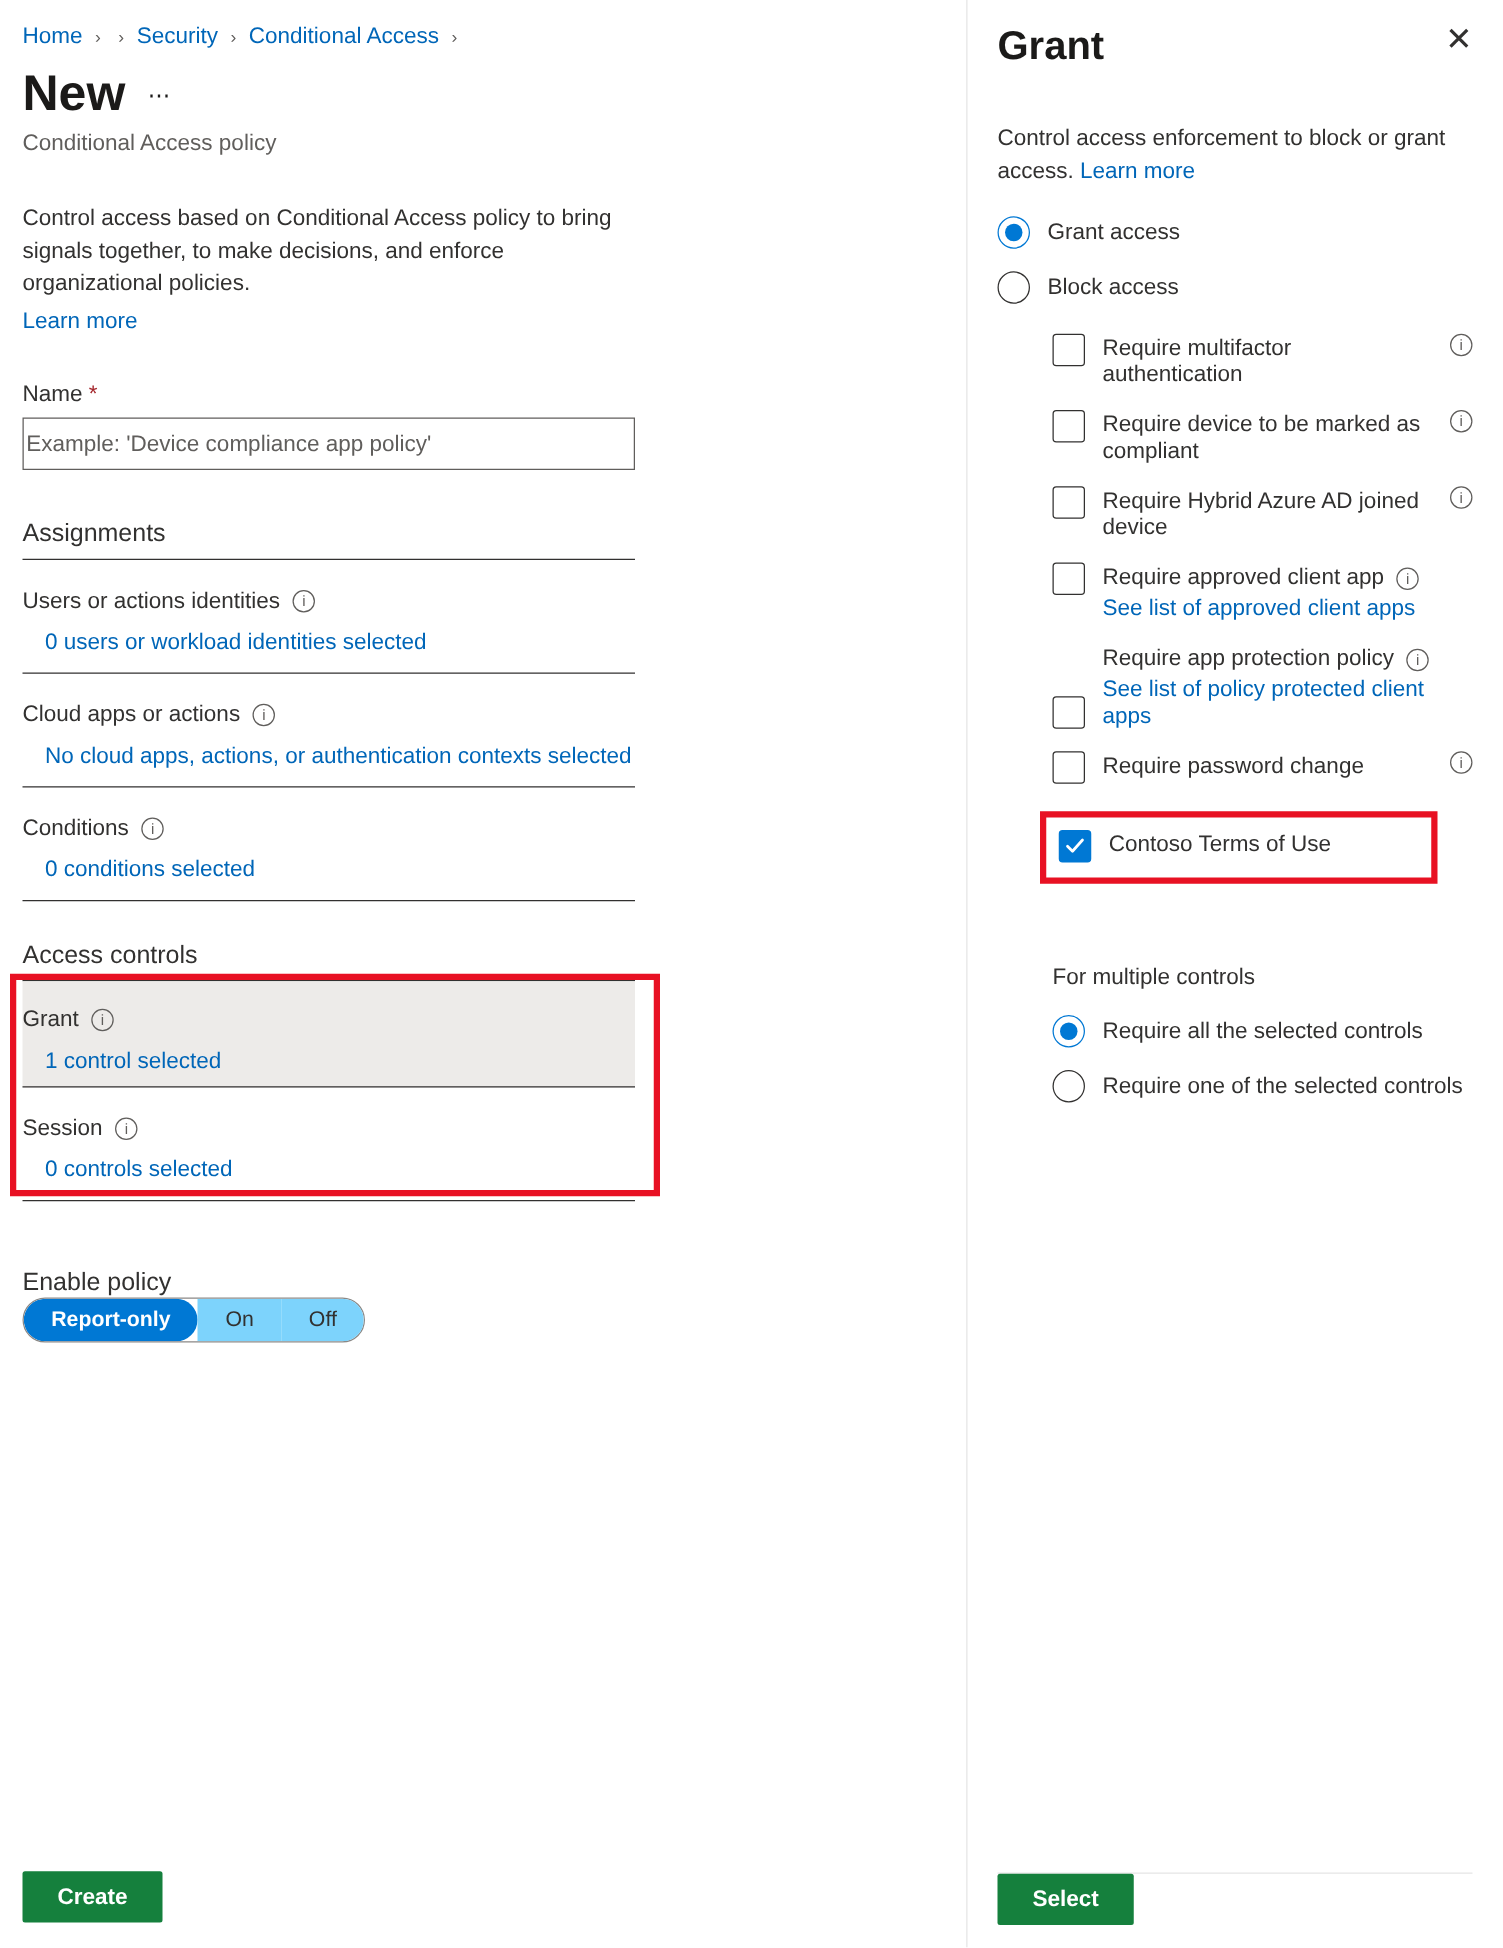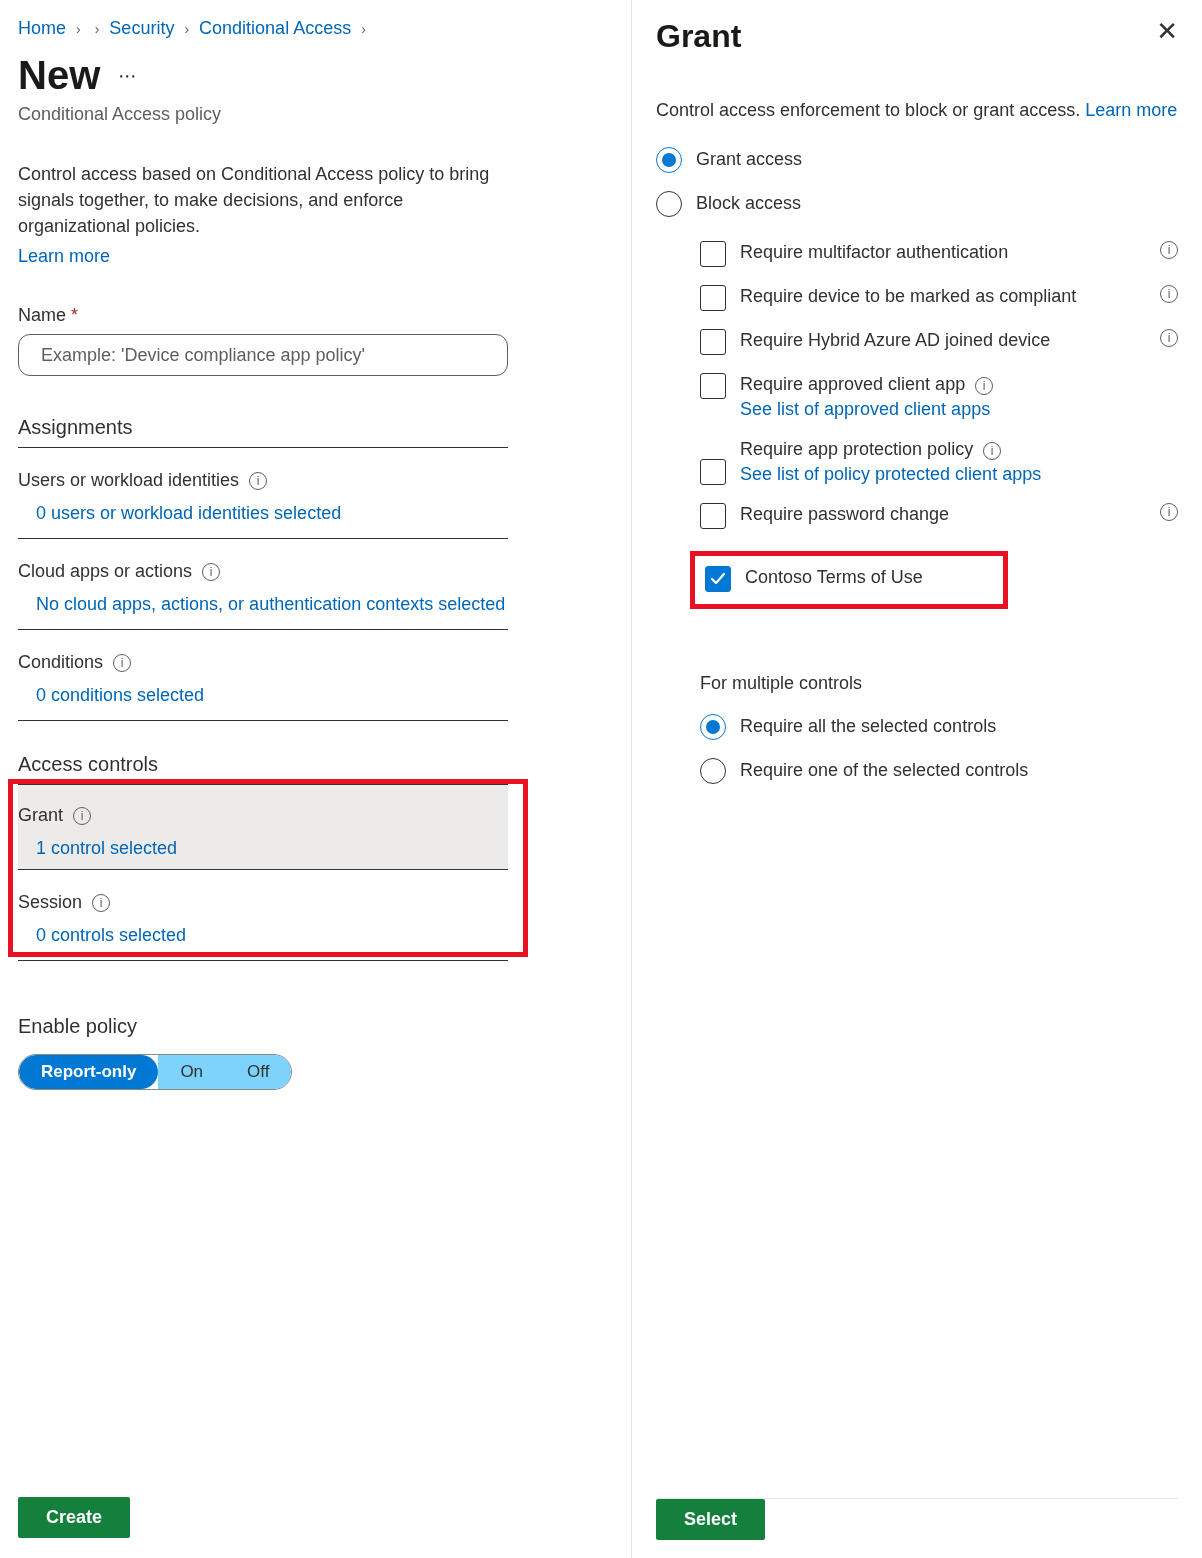--- a/index.html
+++ b/index.html
@@ -7,21 +7,21 @@
     font-family: "Segoe UI", -apple-system, sans-serif;
     font-size: 17px;
     color: #323130;
     background: #ffffff;
     width: 1202px;
     height: 1558px;
     overflow: hidden;
   }
   .layout { display: flex; height: 100%; }
   .left {
-    width: 632px;
+    width: 774px;
     padding: 18px 18px 18px 18px;
     position: relative;
     border-right: 1px solid #e5e5e5;
   }
   .right {
     flex: 1;
     padding: 18px 24px 18px 24px;
     position: relative;
     display: flex;
     flex-direction: column;
@@ -35,22 +35,22 @@
   .title { font-size: 40px; font-weight: 600; color: #1b1a19; }
   .more-dots { font-size: 18px; color: #1b1a19; cursor: pointer; letter-spacing: 2px;}
   .subtitle { font-size: 18px; color: #605e5c; margin-bottom: 36px; }
   .desc { font-size: 18px; color: #323130; line-height: 1.45; max-width: 500px; }
   .link { color: #0066b8; text-decoration: none; cursor: pointer; }
   
   .field-label { font-size: 18px; margin-top: 36px; margin-bottom: 8px; }
   .req { color: #a4262c; }
   .text-input {
     width: 490px; height: 42px;
-    border: 1px solid #605e5c; border-radius: 12px;
-    padding: 0 22px; font-size: 18px; color: #605e5c;
+    border: 1px solid #605e5c; border-radius: 0;
+    padding: 0 2px; font-size: 18px; color: #605e5c;
     background: #ffffff;
   }
   .text-input::placeholder { color: #605e5c; }
   
   .section-title { font-size: 20px; font-weight: 400; margin-top: 40px; border-bottom: 1px solid #323130; padding-bottom: 8px; max-width: 490px; }
   .assign-block { max-width: 490px; border-bottom: 1px solid #323130; padding-bottom: 14px; }
   .assign-label { font-size: 18px; margin-top: 22px; display: flex; align-items: center; gap: 10px; }
   .info-icon {
     display: inline-flex; align-items: center; justify-content: center;
     width: 18px; height: 18px; border: 1px solid #605e5c; border-radius: 50%;
@@ -58,21 +58,21 @@
   }
   .assign-value { color: #0066b8; font-size: 18px; margin-top: 12px; padding-left: 18px; cursor: pointer; }
   
   .red-box-left {
     position: absolute;
     border: 5px solid #e81123;
     pointer-events: none;
   }
   .grant-block { background: #edebe9; padding: 10px 0 10px 0; }
   
-  .enable-label { font-size: 20px; margin-top: 54px; margin-bottom: 16px; }
+  .enable-label { font-size: 20px; margin-top: 54px; margin-bottom: 0; }
   .pill-group {
     display: inline-flex; border: 1px solid #8a8886; border-radius: 22px; overflow: hidden;
     height: 36px; align-items: stretch;
   }
   .pill {
     padding: 0 22px; font-size: 17px; display: flex; align-items: center; cursor: pointer;
     background: #7dd3fc; color: #323130; border: none;
   }
   .pill.active { background: #0078d4; color: #ffffff; font-weight: 600; border-radius: 22px;}
   
@@ -140,21 +140,21 @@
 
     <div class="field-label">
       <span>Name</span> <span class="req">*</span>
     </div>
     <input class="text-input" placeholder="Example: 'Device compliance app policy'" style="">
 
     <div class="section-title">Assignments</div>
 
     <div class="assign-block">
       <div class="assign-label">
-        <span>Users or workload identities</span>
+        <span>Users or actions identities</span>
         <span class="info-icon">i</span>
       </div>
       <div class="assign-value">0 users or workload identities selected</div>
     </div>
 
     <div class="assign-block">
       <div class="assign-label">
         <span>Cloud apps or actions</span>
         <span class="info-icon">i</span>
       </div>

